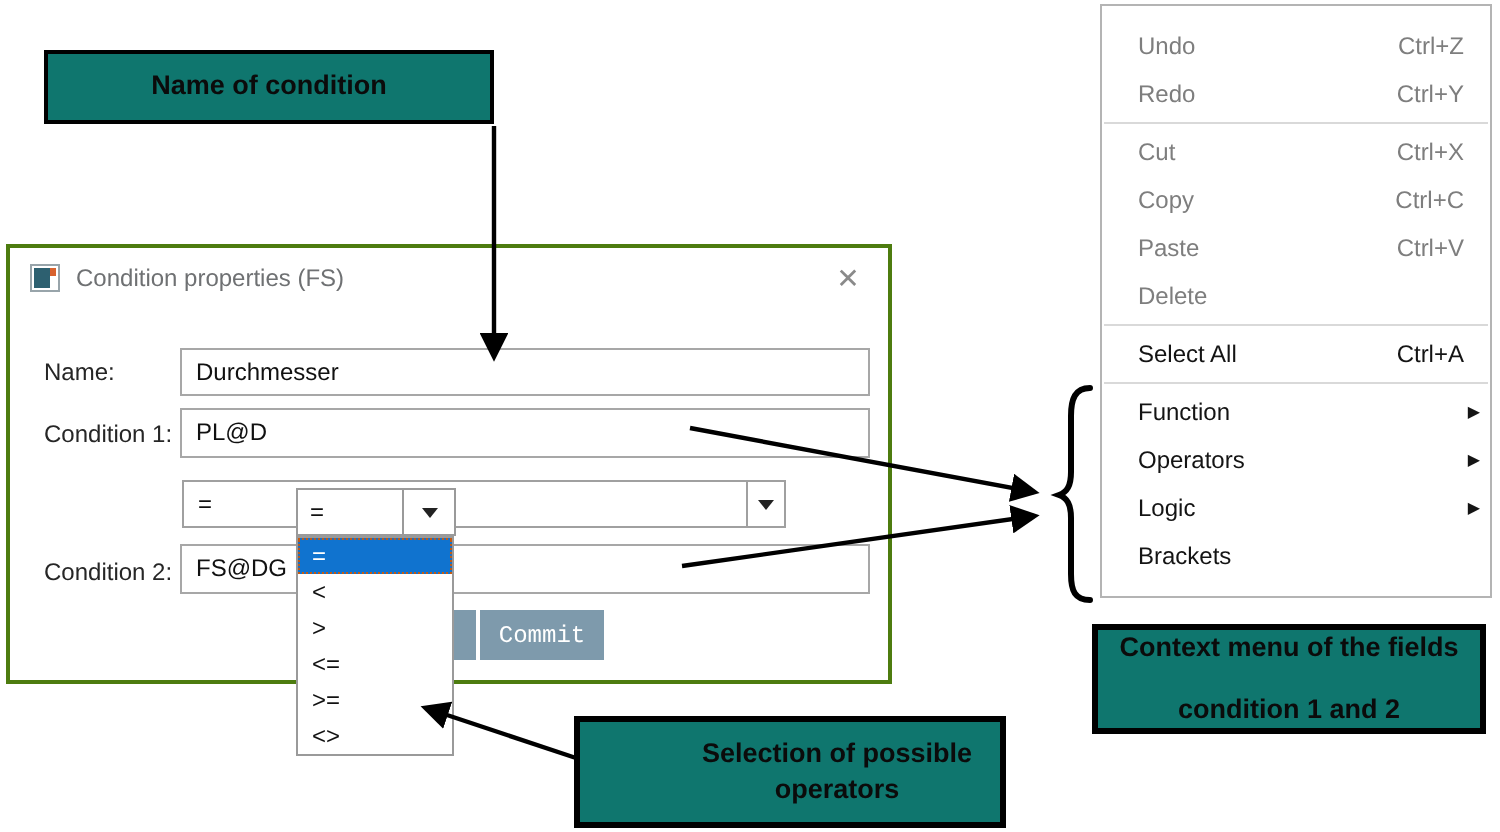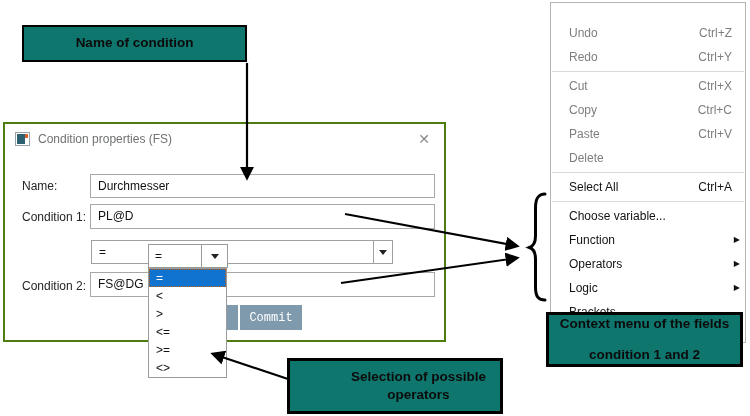--- a/index.html
+++ b/index.html
@@ -43,21 +43,21 @@
   .combo-small .val { position:absolute; left:6px; top:4px; font-size:12px; color:#111; }
   .combo-small .combo-btn { width:26px; border-left:1px solid #9a9a9a; }
 
   .op-list { position:absolute; left:148px; top:268px; width:79px; background:#fff;
              border:1px solid #9a9a9a; z-index:40; }
   .op-item { height:18px; line-height:18px; padding-left:7px; font-size:12px; color:#111; }
   .op-item.selected { background:#1073cf; color:#fff; outline:1px dotted #c55a11; outline-offset:-1px; }
 
   
   .ctx-menu { position:absolute; left:550px; top:2px; width:196px; background:#fff;
-              border:1px solid #b4b4b4; padding:18px 0; z-index:10; }
+              border:1px solid #b4b4b4; padding:8px 0; z-index:10; }
   .menu-item { position:relative; height:24px; display:flex; align-items:center;
                padding:0 13px 0 18px; font-size:12px; color:#141414; }
   .menu-item.disabled { color:#7e7e7e; }
   .mi-shortcut { margin-left:auto; }
   .mi-arrow { position:absolute; right:5px; top:50%; transform:translateY(-52%);
               font-size:8px; color:#141414; }
   .menu-sep { height:1px; background:#d9d9d9; margin:2px 1px; }
 
   
   .callout { position:absolute; background:#0f766e; border:2px solid #000;
@@ -147,23 +147,20 @@
     </div>
     <div class="menu-item disabled">
       <span class="mi-label">Delete</span>
     </div>
     <div class="menu-sep"></div>
     <div class="menu-item">
       <span class="mi-label">Select All</span>
       <span class="mi-shortcut">Ctrl+A</span>
     </div>
     <div class="menu-sep"></div>
-    <div class="menu-item">
-      <span class="mi-label">Choose variable...</span>
-    </div>
     <div class="menu-item">
       <span class="mi-label">Function</span>
       <span class="mi-arrow">▶</span>
     </div>
     <div class="menu-item">
       <span class="mi-label">Operators</span>
       <span class="mi-arrow">▶</span>
     </div>
     <div class="menu-item">
       <span class="mi-label">Logic</span>

